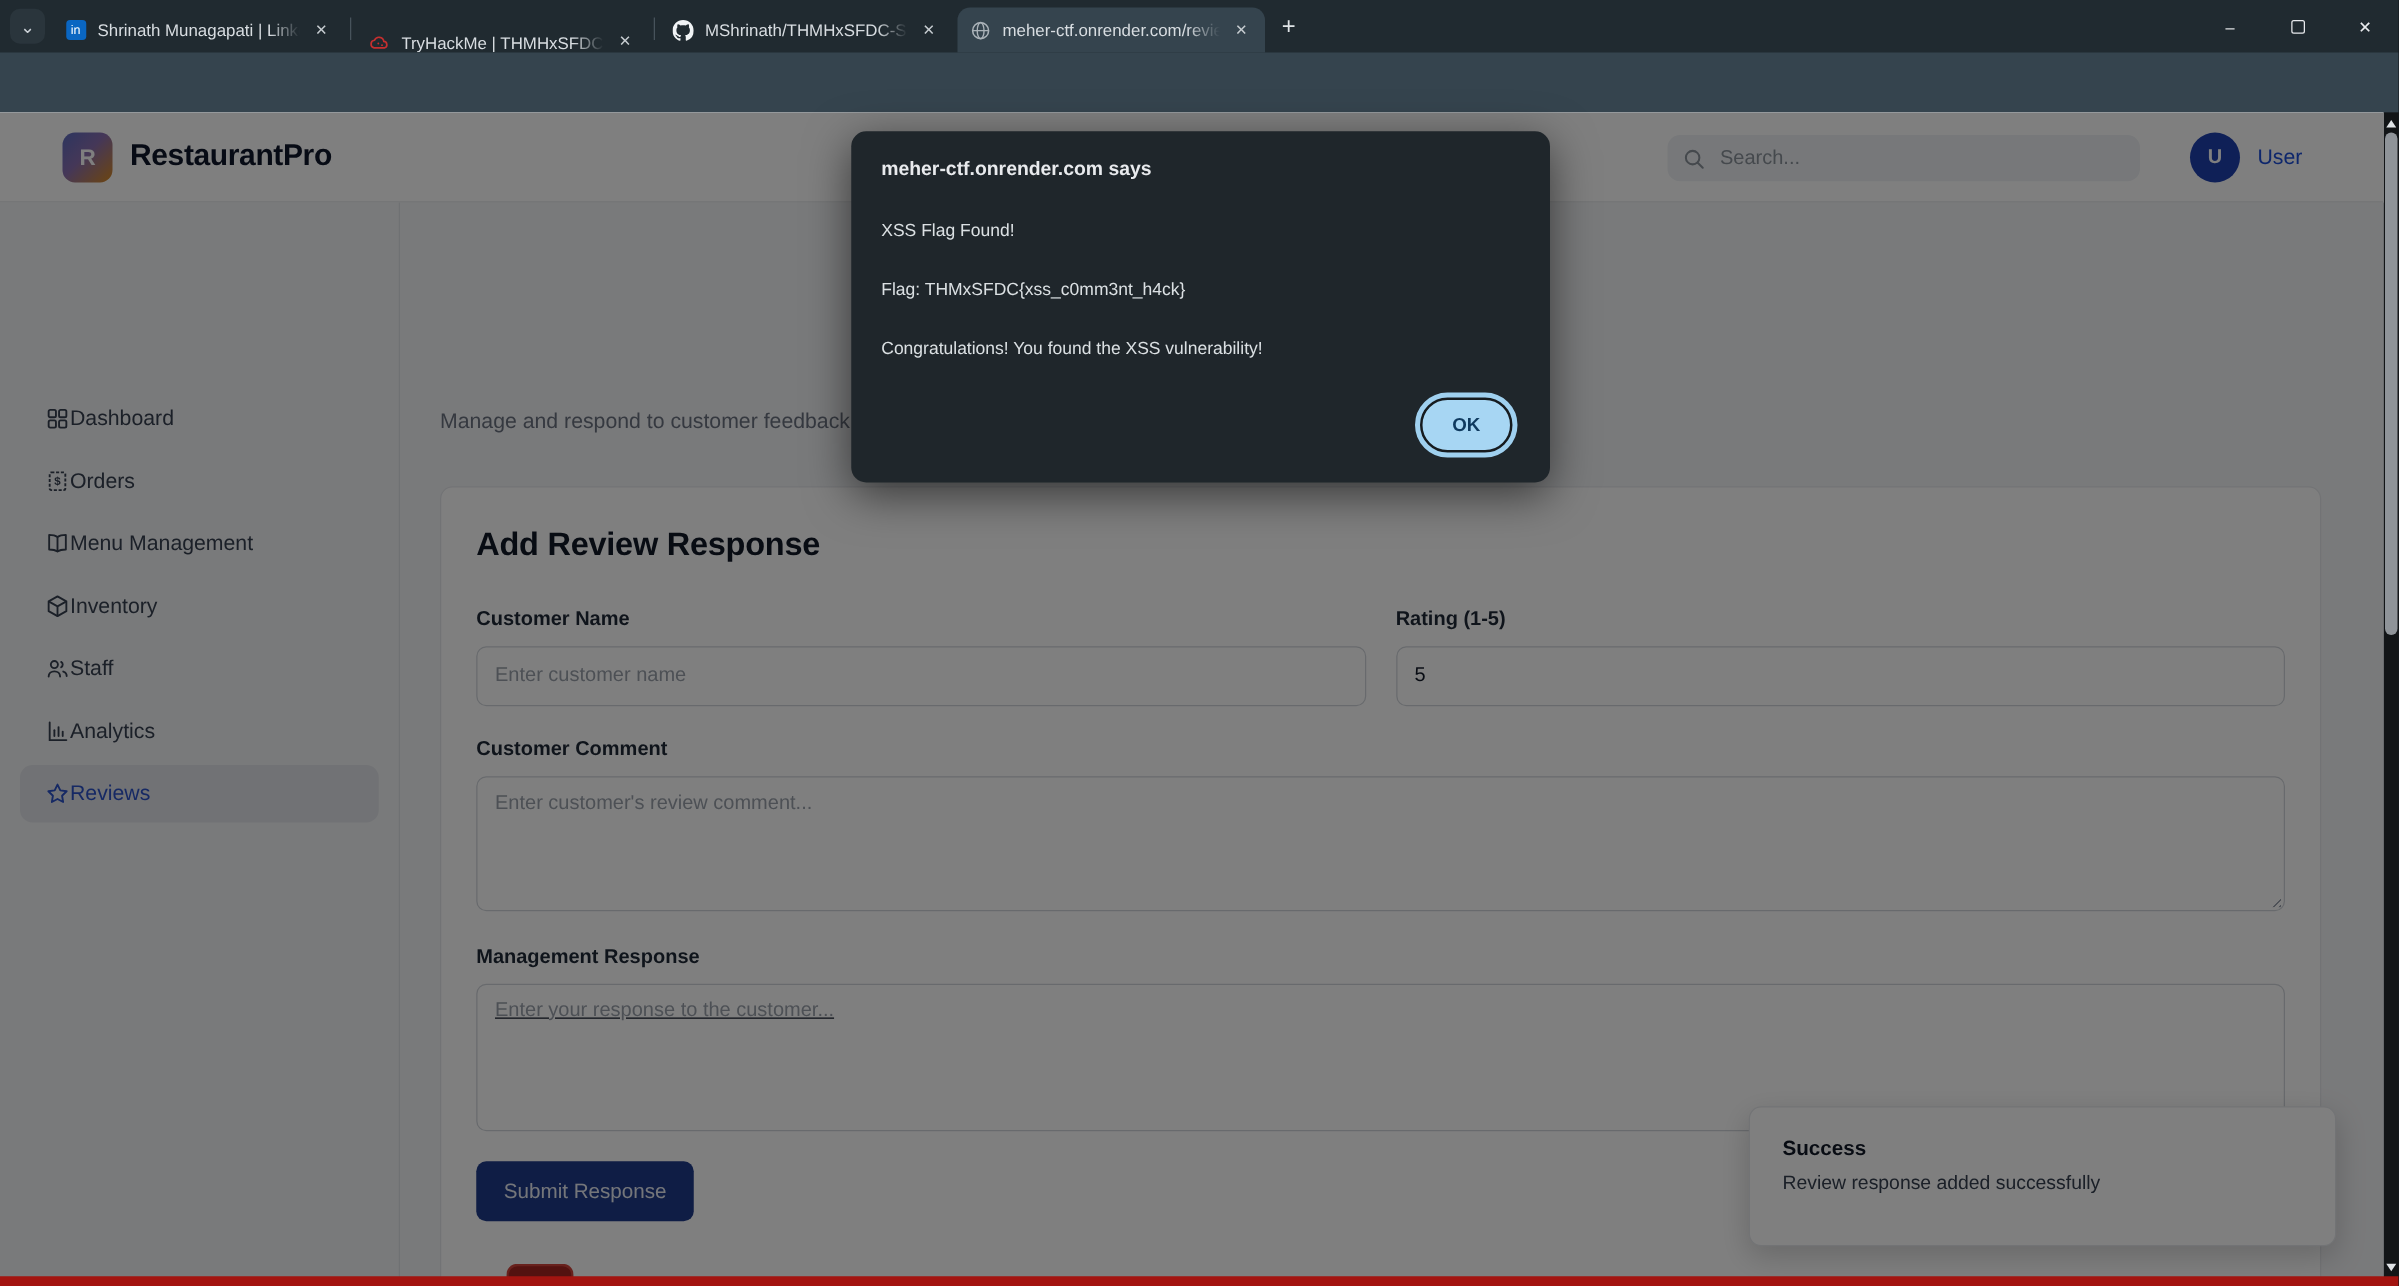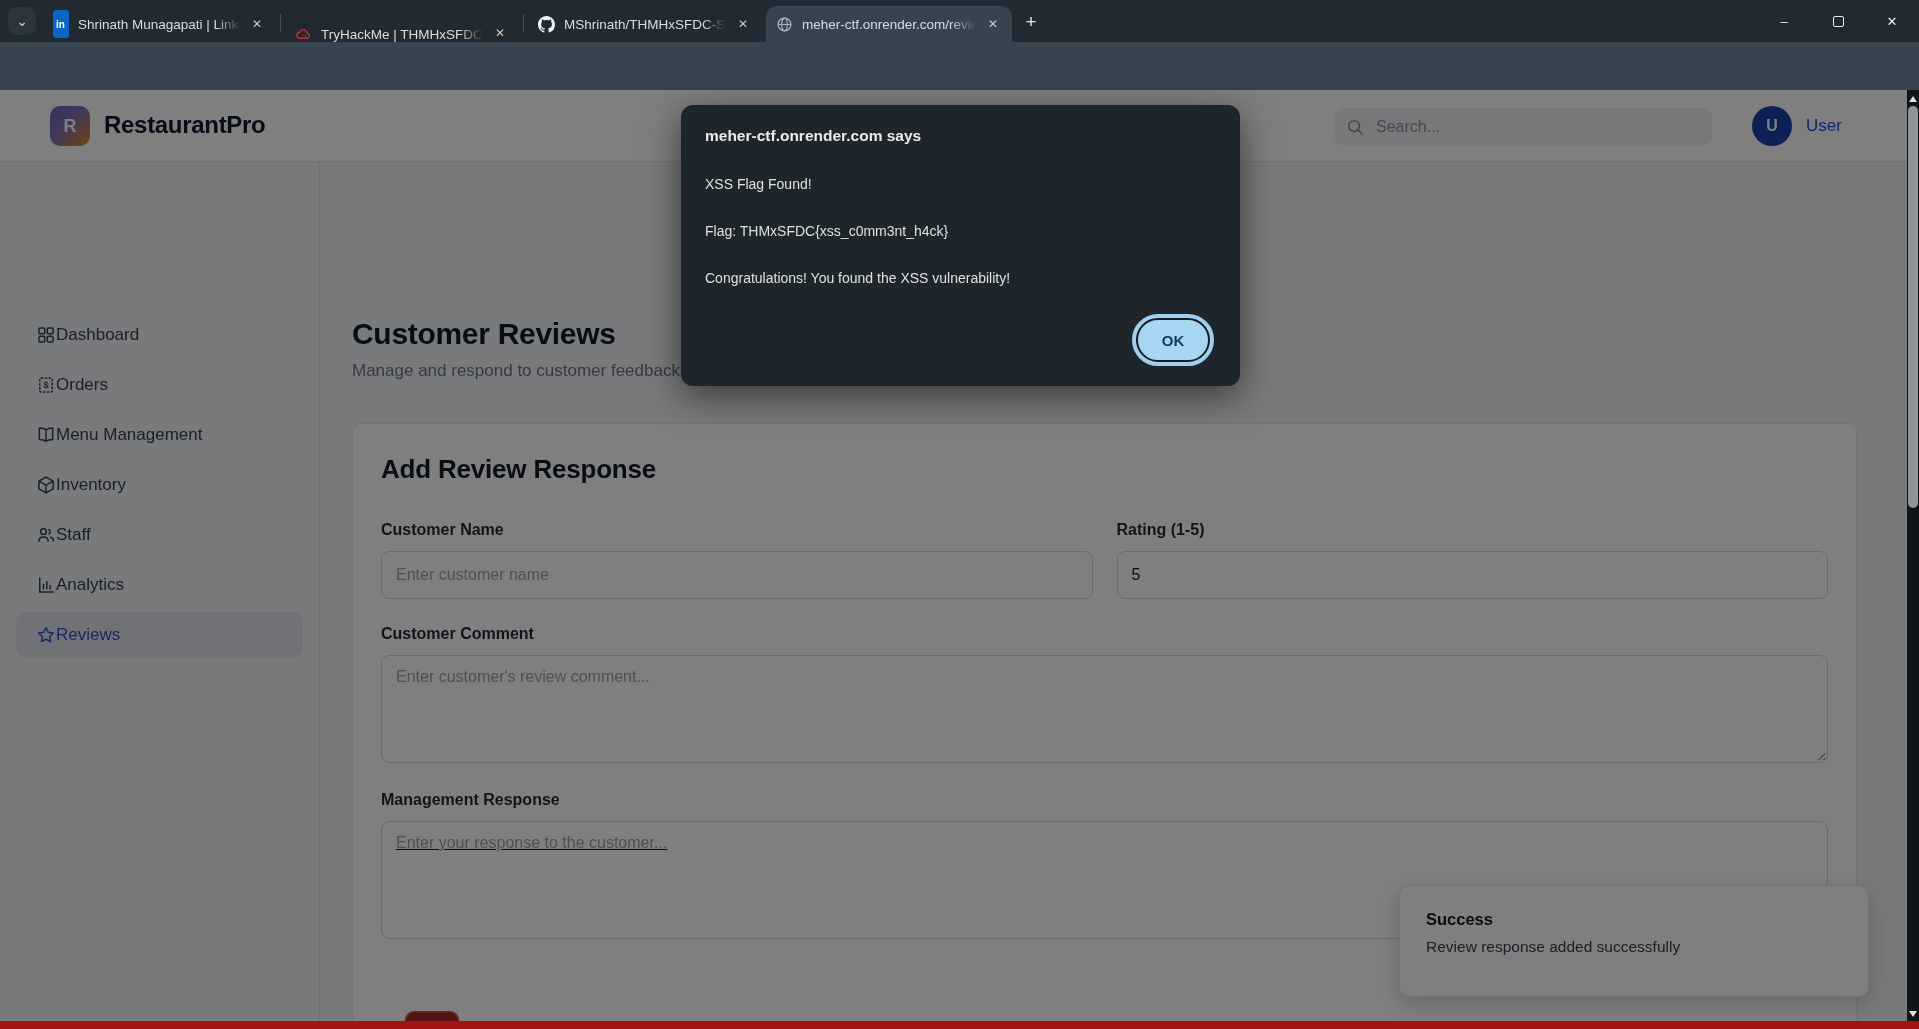--- a/index.html
+++ b/index.html
@@ -111,21 +111,21 @@
 </head>
 <body>
 
 <div class="stage">
 
   <div class="tabstrip">
     <div class="tab-search-btn">⌄</div>
 
     <div class="tab" style="left:42px;width:234px;">
       <span class="fav">
-        <span style="width:16px;height:28px;background:#0a66c2;border-radius:3px;color:#fff;font-size:10px;font-weight:bold;display:flex;align-items:center;justify-content:center;">in</span>
+        <span style="width:16px;height:16px;background:#0a66c2;border-radius:3px;color:#fff;font-size:10px;font-weight:normal;display:flex;align-items:center;justify-content:center;">in</span>
       </span>
       <span class="t">Shrinath Munagapati | LinkedIn</span>
       <span class="x">✕</span>
     </div>
     <div class="tabsep" style="left:280px;"></div>
 
     <div class="tab" style="left:285px;width:234px;align-items:flex-end;">
       <span class="fav">
         <svg width="17" height="14" viewBox="0 0 20 14">
             <path d="M5 12a3.6 3.6 0 0 1 .4-7.1A4.6 4.6 0 0 1 14.2 6 3.1 3.1 0 0 1 15 12H5z" fill="none" stroke="#c62f2f" stroke-width="1.6"></path>
@@ -340,21 +340,20 @@
       </div>
       <div class="sbitem active">
         <svg width="20" height="20" viewBox="0 0 24 24">
             <path d="M12 3.2l2.7 5.5 6.1.9-4.4 4.3 1 6-5.4-2.9-5.4 2.9 1-6-4.4-4.3 6.1-.9z" fill="none" stroke="#2d52c8" stroke-width="1.8" stroke-linejoin="round"></path>
           </svg>
         <span>Reviews</span>
       </div>
     </div>
 
     <div class="main">
-      <div class="pgtitle">Customer Reviews</div>
       <div class="pgsub">Manage and respond to customer feedback</div>
 
       <div class="card">
         <div class="cardtitle">Add Review Response</div>
 
         <div class="formrow">
           <div>
             <div class="flabel">Customer Name</div>
             <input class="finput" type="text" placeholder="Enter customer name" style="">
           </div>
@@ -372,20 +371,21 @@
           </div>
         </div>
 
         <div class="fsection" style="margin-top:28px;">
           <div class="flabel">Management Response</div>
           <div class="ftextwrap">
             <textarea class="ftext" style="height: 118px; text-decoration: underline;" placeholder="Enter your response to the customer..."></textarea>
           </div>
         </div>
 
+        <button class="submitbtn">Submit Response</button>
       </div>
     </div>
 
     <div class="toast">
       <div class="tt">Success</div>
       <div class="tm">Review response added successfully</div>
     </div>
 
     <div class="redchip"></div>
 

